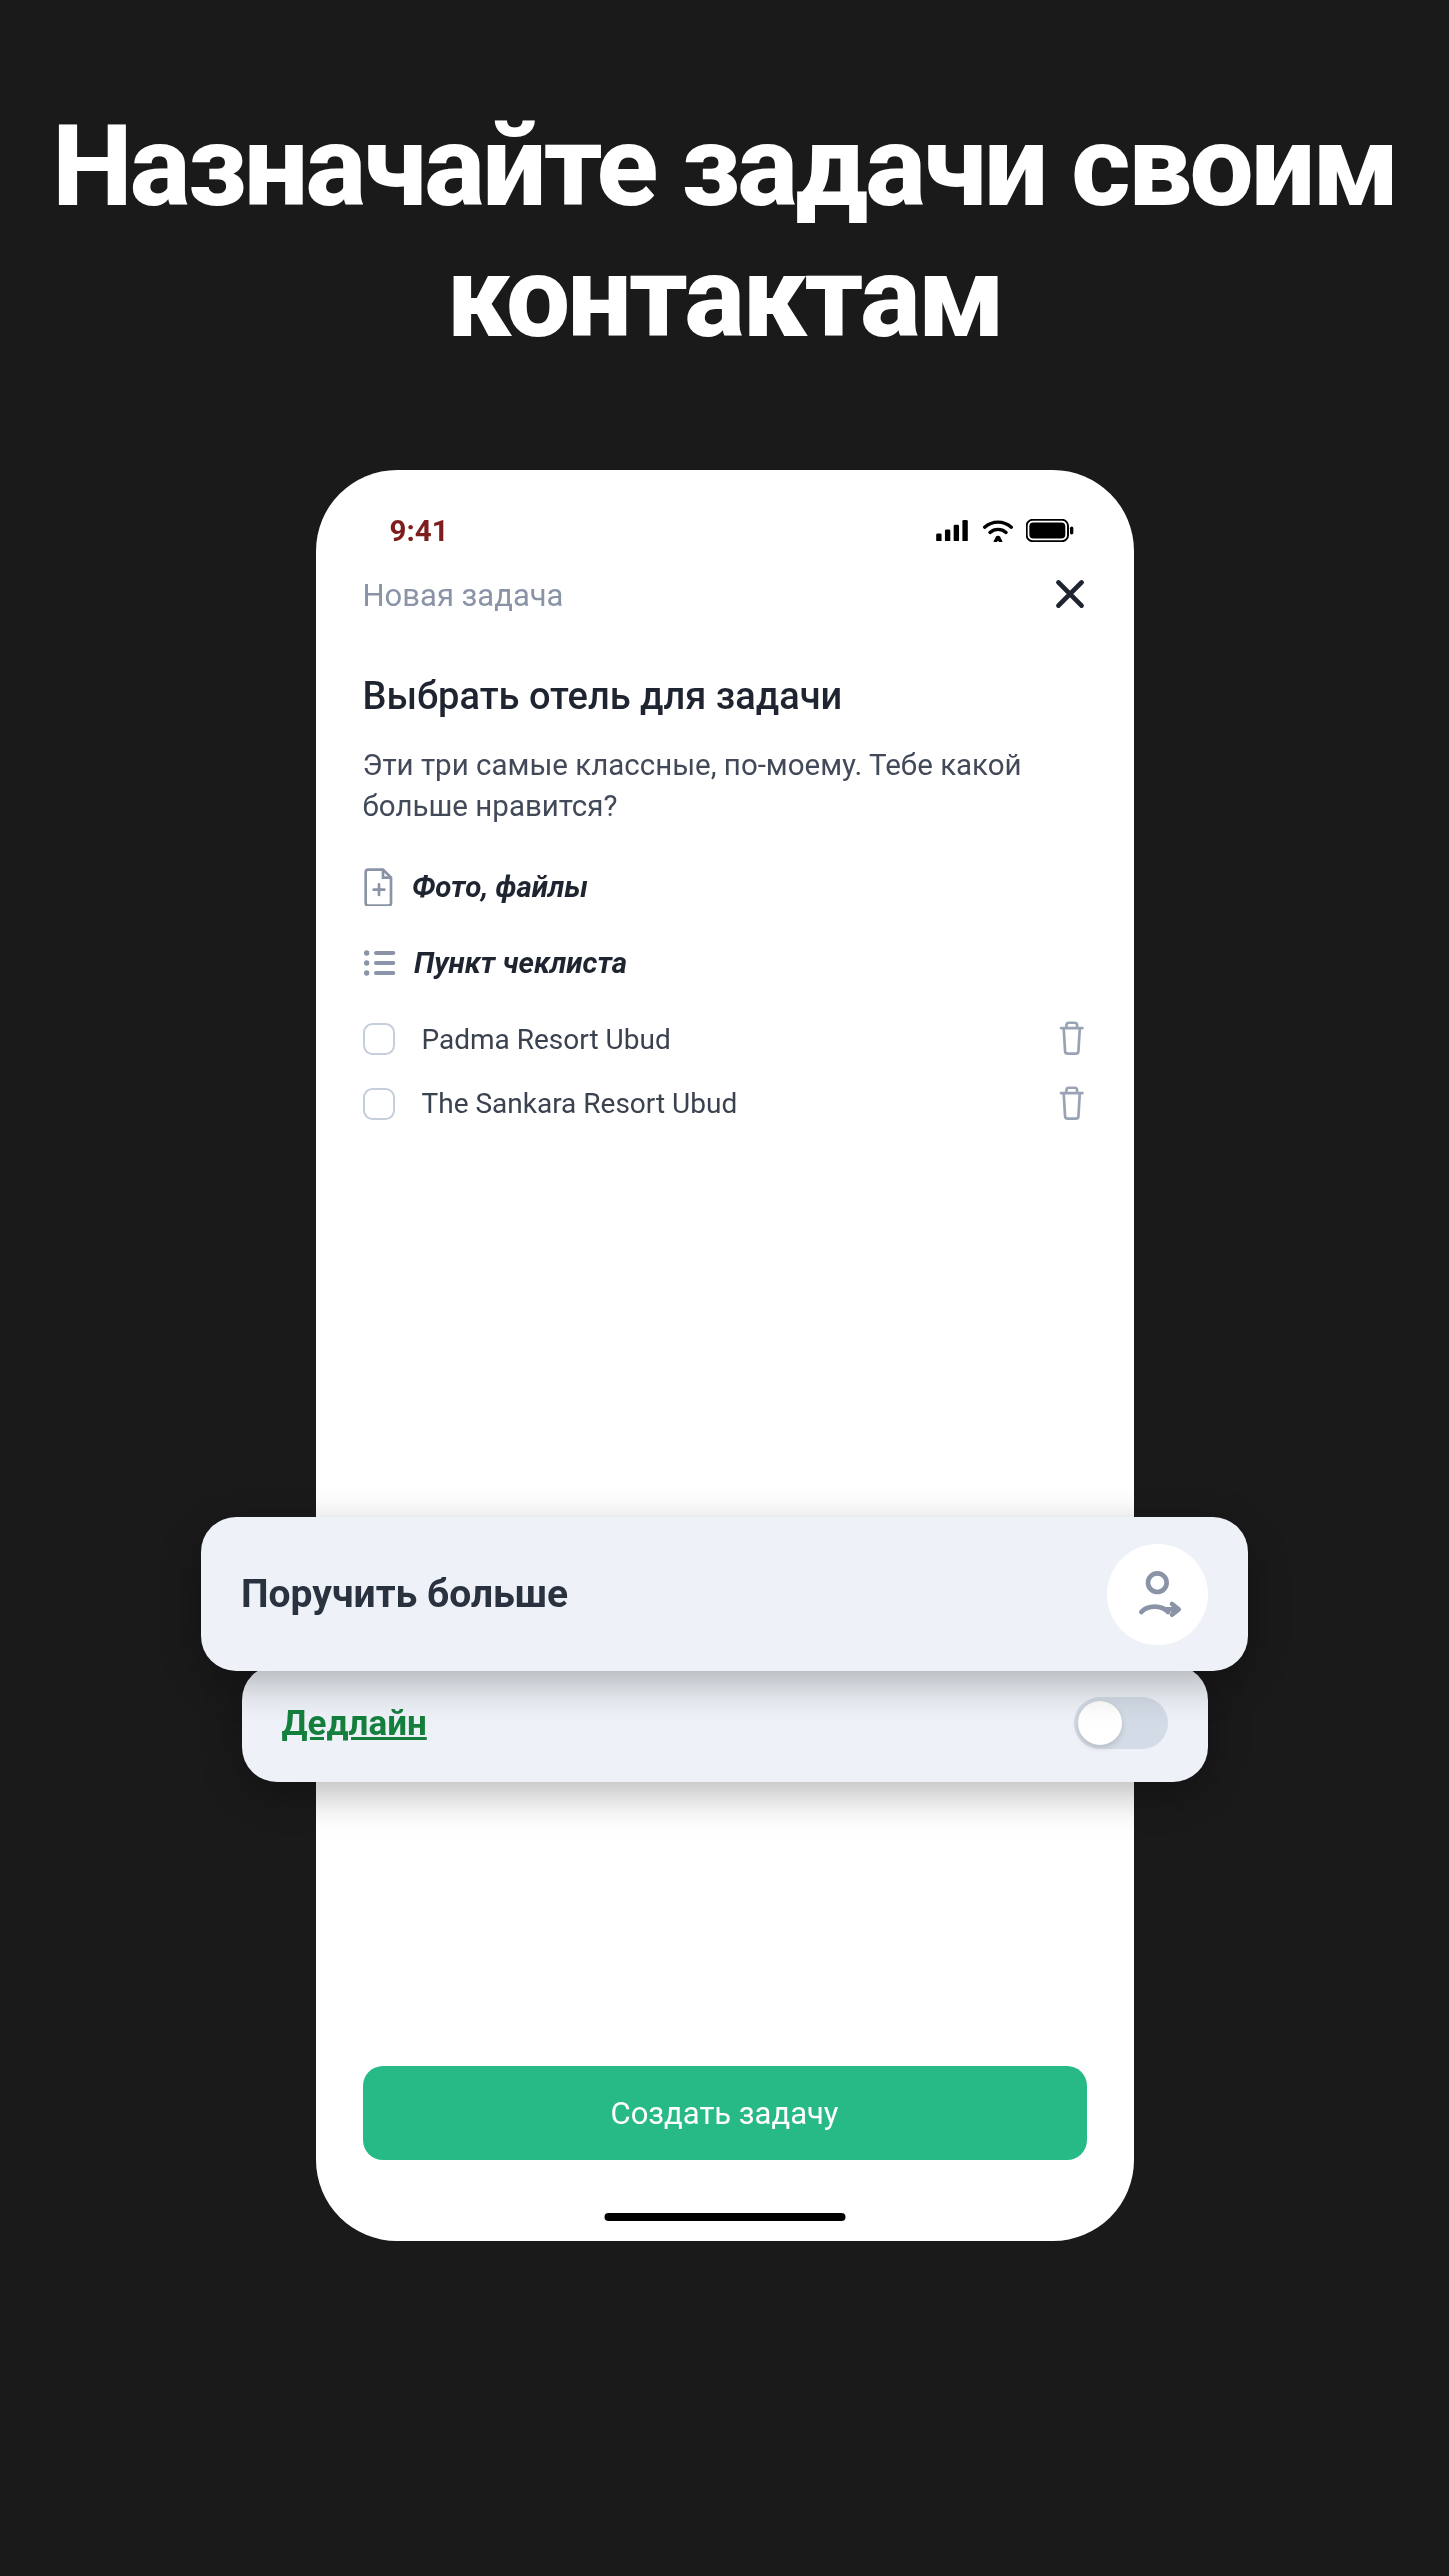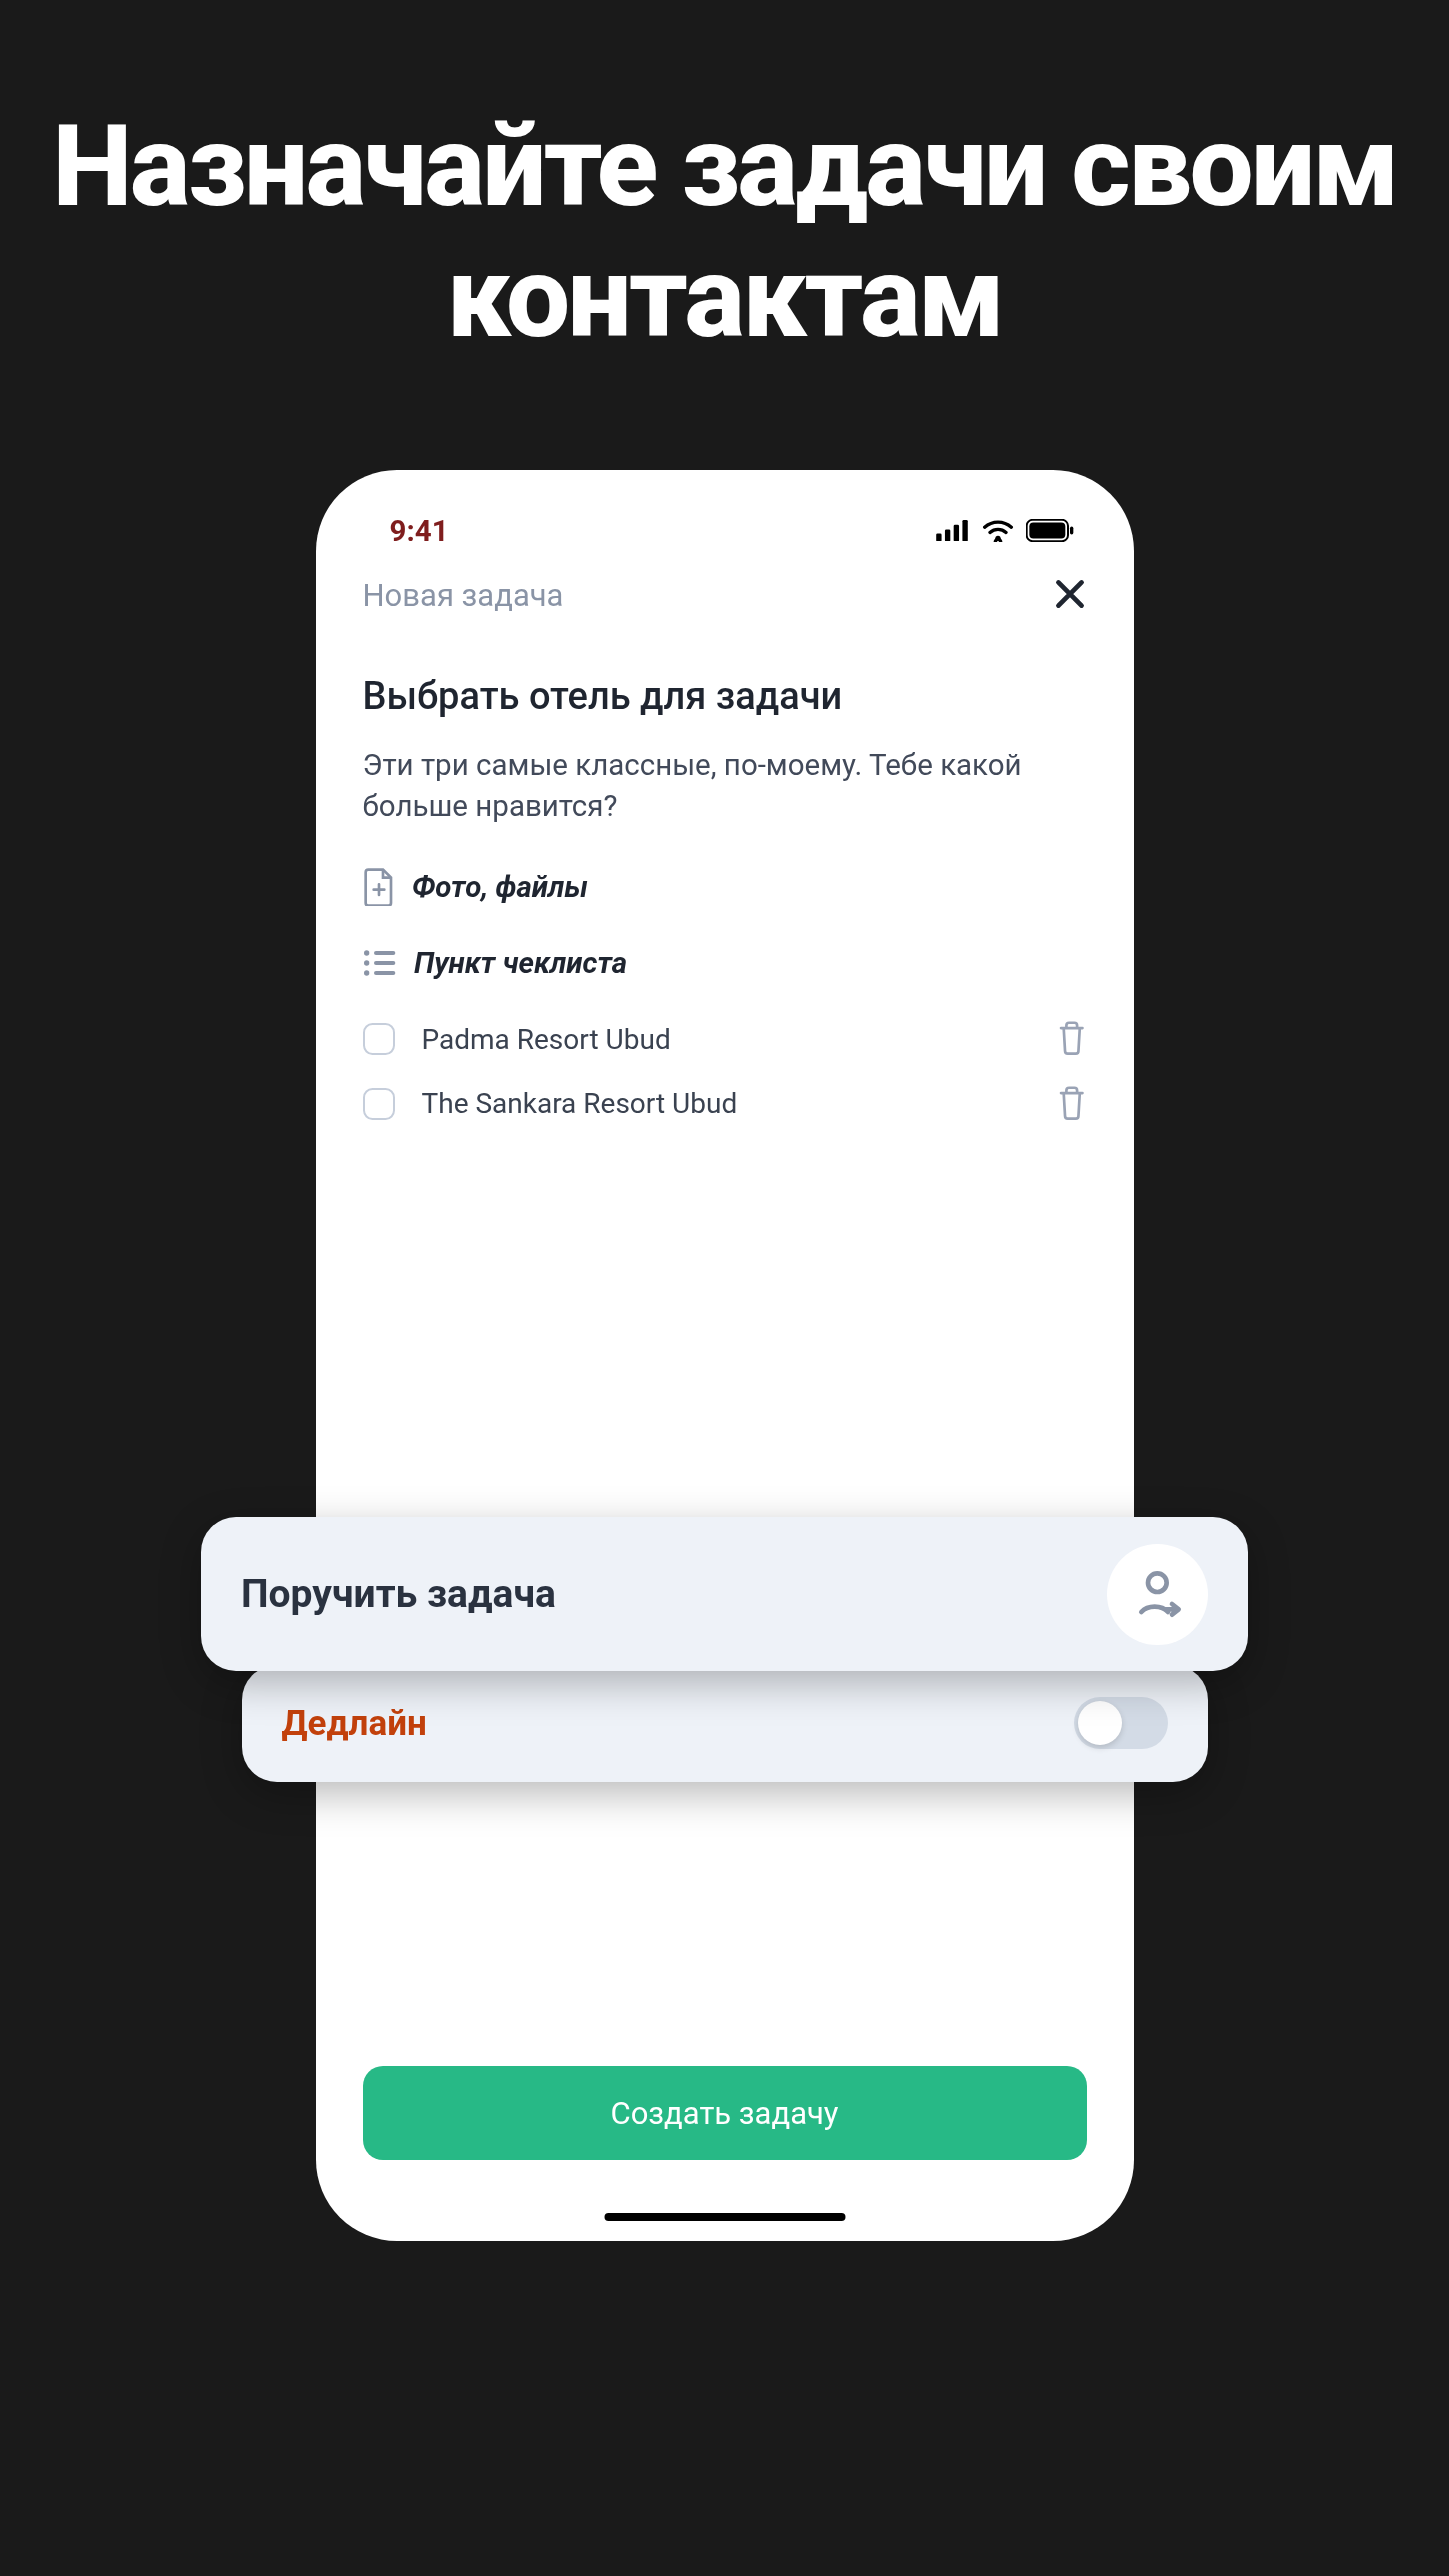--- a/index.html
+++ b/index.html
@@ -157,21 +157,22 @@
     z-index: 1;
   }
   .card-label-assign {
     font-size: 39px;
     font-weight: 700;
     color: #2a3240;
   }
   .card-label-deadline {
     font-size: 35px;
     font-weight: 700;
-    color: #c2410c;
+    color: #15803d;
+    text-decoration: underline;
   }
   .assign-circle {
     width: 101px;
     height: 101px;
     border-radius: 50%;
     background: #fff;
     display: flex;
     align-items: center;
     justify-content: center;
   }
@@ -305,21 +306,21 @@
     </div>
 
     <div class="cta-button">
       <span>Создать задачу</span>
     </div>
     <div class="home-indicator"></div>
   </div>
 
   <div class="floating-cards">
     <div class="card card-assign">
-      <div class="card-label-assign">Поручить задача</div>
+      <div class="card-label-assign">Поручить больше</div>
       <div class="assign-circle">
         <svg width="52" height="52" viewBox="0 0 78 78">
             <circle cx="38" cy="22" r="14" fill="none" stroke="#8a94a6" stroke-width="7"></circle>
             <path d="M14 66 a24 18 0 0 1 40 0" fill="none" stroke="#8a94a6" stroke-width="7" stroke-linecap="round"></path>
             <path d="M50 62 h18 M60 54 l10 8 l-10 8" fill="none" stroke="#8a94a6" stroke-width="7" stroke-linecap="round" stroke-linejoin="round"></path>
           </svg>
       </div>
     </div>
     <div class="card card-deadline">
       <div class="card-label-deadline">Дедлайн</div>

